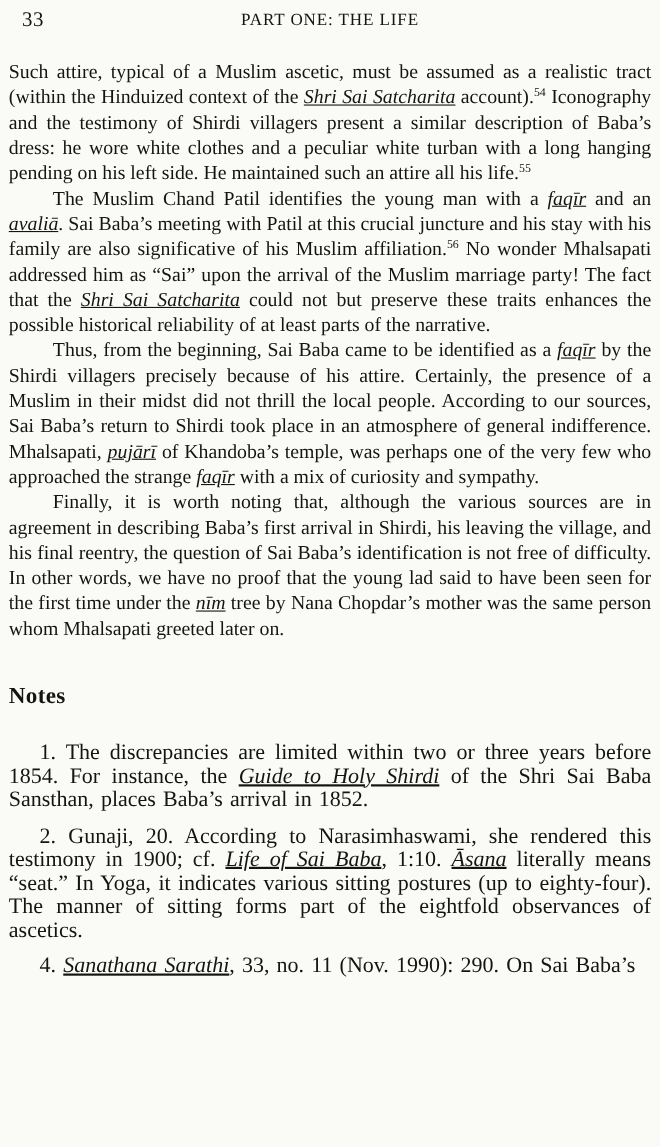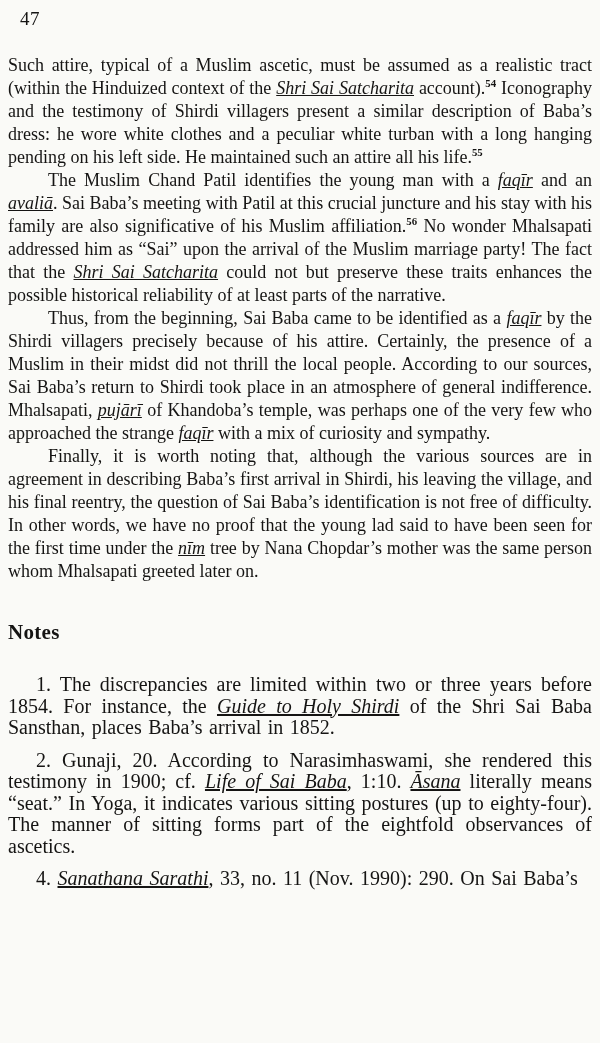--- a/index.html
+++ b/index.html
@@ -45,21 +45,20 @@
     font-size: 18px;
     line-height: 23px;
     text-align: justify;
   }
   .para { margin: 0; }
   .para.indent { text-indent: 40px; }
   sup {
     font-size: 0.6em;
     vertical-align: super;
     line-height: 0;
-    font-weight: bold;
   }
   .italic { font-style: italic; text-decoration: underline; }
   .notes-heading {
     margin-top: 37px;
     margin-bottom: 29px;
     font-size: 21px;
     font-weight: bold;
     letter-spacing: 0.3px;
   }
   .notes {
@@ -72,21 +71,22 @@
     margin: 0 0 11px 0;
     text-indent: 28px;
   }
 </style>
 </head>
 <body>
 
 <div class="page">
 
   <div class="page-header">
-    <span class="page-number">47</span>
+    <span class="page-number">33</span>
+    <span class="running-title">PART ONE: THE LIFE</span>
   </div>
 
   <div class="body-text">
     <p class="para"><span>Such attire, typical of a Muslim ascetic, must be assumed as a realistic tract (within the Hinduized context of the </span><span class="italic">Shri Sai Satcharita</span><span> account).</span><sup>54</sup><span> Iconography and the testimony of Shirdi villagers present a similar description of Baba’s dress: he wore white clothes and a peculiar white turban with a long hanging pending on his left side. He maintained such an attire all his life.</span><sup>55</sup></p>
     <p class="para indent"><span>The Muslim Chand Patil identifies the young man with a </span><span class="italic">faqīr</span><span> and an </span><span class="italic">avaliā</span><span>. Sai Baba’s meeting with Patil at this crucial juncture and his stay with his family are also significative of his Muslim affiliation.</span><sup>56</sup><span> No wonder Mhalsapati addressed him as “Sai” upon the arrival of the Muslim marriage party! The fact that the </span><span class="italic">Shri Sai Satcharita</span><span> could not but preserve these traits enhances the possible historical reliability of at least parts of the narrative.</span></p>
     <p class="para indent"><span>Thus, from the beginning, Sai Baba came to be identified as a </span><span class="italic">faqīr</span><span> by the Shirdi villagers precisely because of his attire. Certainly, the presence of a Muslim in their midst did not thrill the local people. According to our sources, Sai Baba’s return to Shirdi took place in an atmosphere of general indifference. Mhalsapati, </span><span class="italic">pujārī</span><span> of Khandoba’s temple, was perhaps one of the very few who approached the strange </span><span class="italic">faqīr</span><span> with a mix of curiosity and sympathy.</span></p>
     <p class="para indent"><span>Finally, it is worth noting that, although the various sources are in agreement in describing Baba’s first arrival in Shirdi, his leaving the village, and his final reentry, the question of Sai Baba’s identification is not free of difficulty. In other words, we have no proof that the young lad said to have been seen for the first time under the </span><span class="italic">nīm</span><span> tree by Nana Chopdar’s mother was the same person whom Mhalsapati greeted later on.</span></p>
   </div>
 
   <div class="notes-heading">Notes</div>

